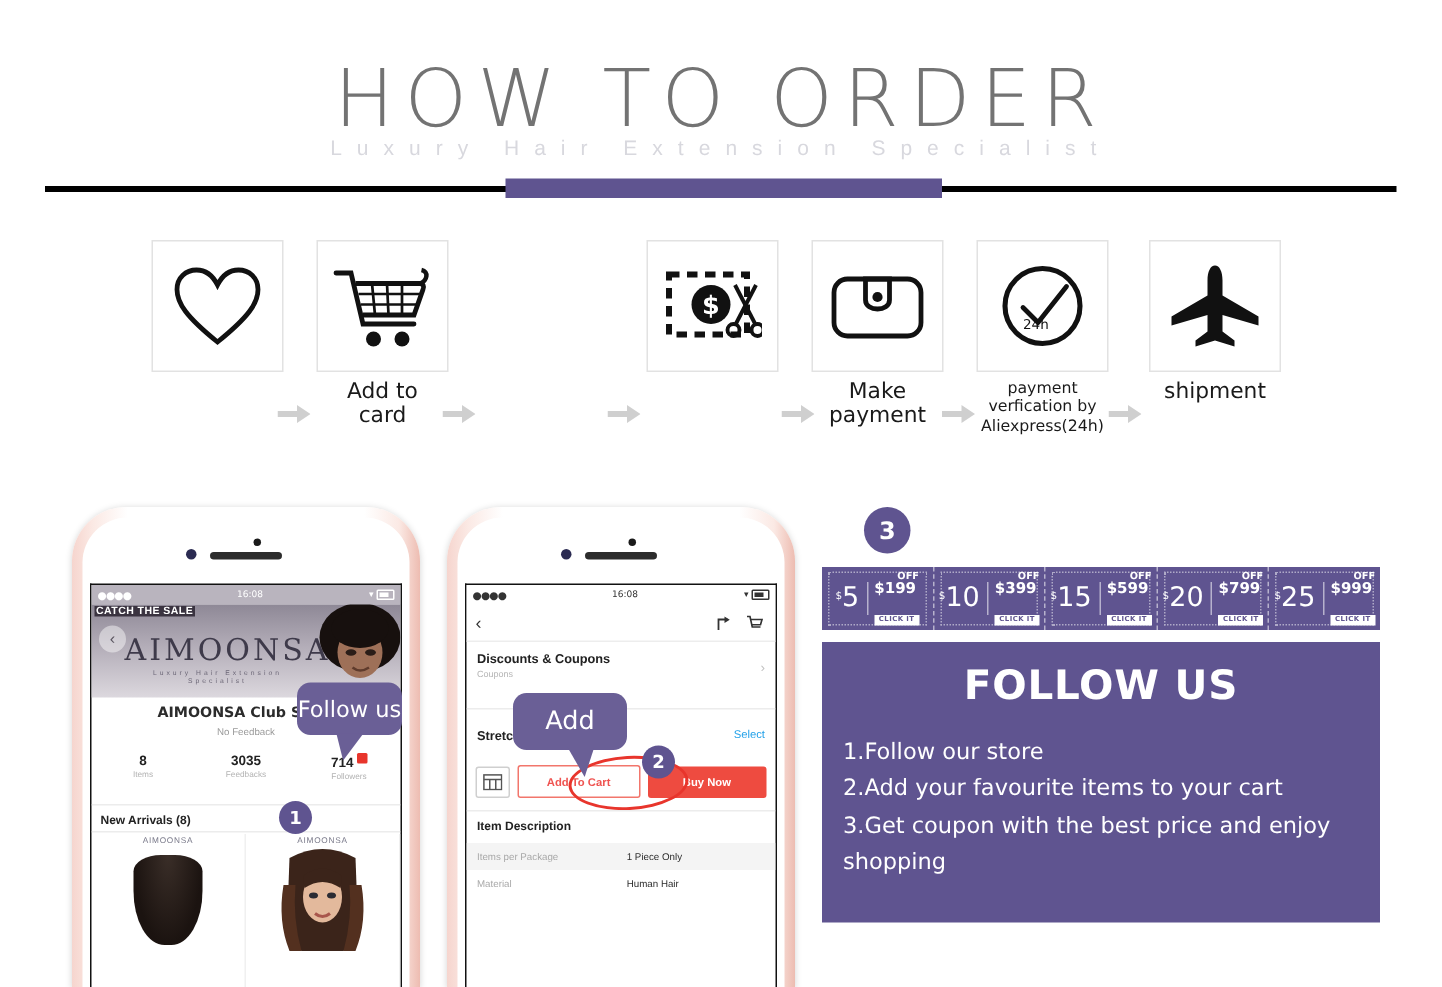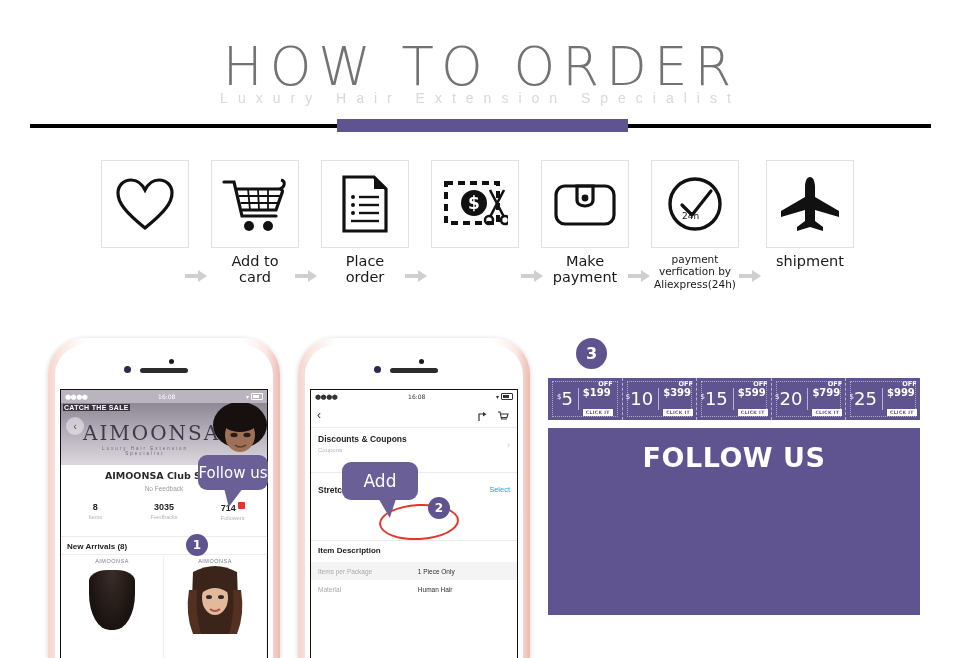--- a/index.html
+++ b/index.html
@@ -379,36 +379,20 @@
         </svg>
       </div>
       <div class="step-label">Add to<br>card</div>
     </div>
     <div class="arrow" style="left:295px;">
       <svg width="22" height="12" viewBox="0 0 22 12">
           <path d="M0 4 H13 V0 L22 6 L13 12 V8 H0 Z" fill="#cfcfcf"></path>
         </svg>
     </div>
 
-    <div class="step" style="left:320px;">
-      <div class="step-box">
-        <svg width="48" height="58" viewBox="0 0 48 58">
-          <path d="M3 2 H33 L45 14 V56 H3 Z" fill="none" stroke="#111" stroke-width="3.2"></path>
-          <path d="M33 2 V14 H45" fill="#111"></path>
-          <circle cx="12" cy="22" r="2" fill="#111"></circle>
-          <circle cx="12" cy="30" r="2" fill="#111"></circle>
-          <circle cx="12" cy="38" r="2" fill="#111"></circle>
-          <line x1="18" y1="22" x2="38" y2="22" stroke="#111" stroke-width="2.4"></line>
-          <line x1="18" y1="30" x2="38" y2="30" stroke="#111" stroke-width="2.4"></line>
-          <line x1="18" y1="38" x2="38" y2="38" stroke="#111" stroke-width="2.4"></line>
-          <line x1="10" y1="46" x2="38" y2="46" stroke="#111" stroke-width="2.4"></line>
-        </svg>
-      </div>
-      <div class="step-label">Place<br>order</div>
-    </div>
     <div class="arrow" style="left:405px;">
       <svg width="22" height="12" viewBox="0 0 22 12">
           <path d="M0 4 H13 V0 L22 6 L13 12 V8 H0 Z" fill="#cfcfcf"></path>
         </svg>
     </div>
 
     <div class="step" style="left:430px;">
       <div class="step-box">
         <svg width="66" height="58" viewBox="0 0 66 58">
           <rect x="4" y="8" width="52" height="40" fill="none" stroke="#111" stroke-width="4" stroke-dasharray="7,5"></rect>
@@ -589,20 +573,32 @@
           <div class="row-sub">Coupons</div>
           <div class="chev" style="top:6px;">›</div>
         </div>
         <div class="divider" style="top:82px;"></div>
 
         <div class="row-item" style="top:95px;">
           <div class="row-title">Stretched Length</div>
           <div class="select-link" style="top:0;">Select</div>
         </div>
 
+        <div class="btn-row">
+          <div class="store-btn">
+            <svg width="13" height="11" viewBox="0 0 13 11">
+                <rect x="0.6" y="0.6" width="11.8" height="9.8" fill="none" stroke="#555" stroke-width="1"></rect>
+                <line x1="0.6" y1="3.6" x2="12.4" y2="3.6" stroke="#555" stroke-width="1"></line>
+                <line x1="4.5" y1="3.6" x2="4.5" y2="10.4" stroke="#555" stroke-width="1"></line>
+                <line x1="8.5" y1="3.6" x2="8.5" y2="10.4" stroke="#555" stroke-width="1"></line>
+              </svg>
+          </div>
+          <div class="add-cart-btn">Add To Cart</div>
+          <div class="buy-now-btn">Buy Now</div>
+        </div>
         <div class="circle-hl"></div>
 
         <div class="divider" style="top:150px;"></div>
         <div class="item-desc">Item Description</div>
 
         <div class="desc-tbl">
           <div class="desc-row alt">
             <div class="desc-k">Items per Package</div>
             <div class="desc-v">1 Piece Only</div>
           </div>
@@ -685,15 +681,21 @@
       <div class="cp-right">
         <div class="cp-off">OFF</div>
         <div class="cp-min">$999</div>
         <div class="cp-btn">CLICK IT</div>
       </div>
     </div>
   </div>
 
   <div class="follow-panel">
     <div class="follow-title">FOLLOW US</div>
+    <div class="follow-list">
+      <div class="follow-line">1.Follow our store</div>
+      <div class="follow-line">2.Add your favourite items to your cart</div>
+      <div class="follow-line">3.Get coupon with the best price and enjoy</div>
+      <div class="follow-line">shopping</div>
+    </div>
   </div>
 
 </div>
 
 </body></html>

